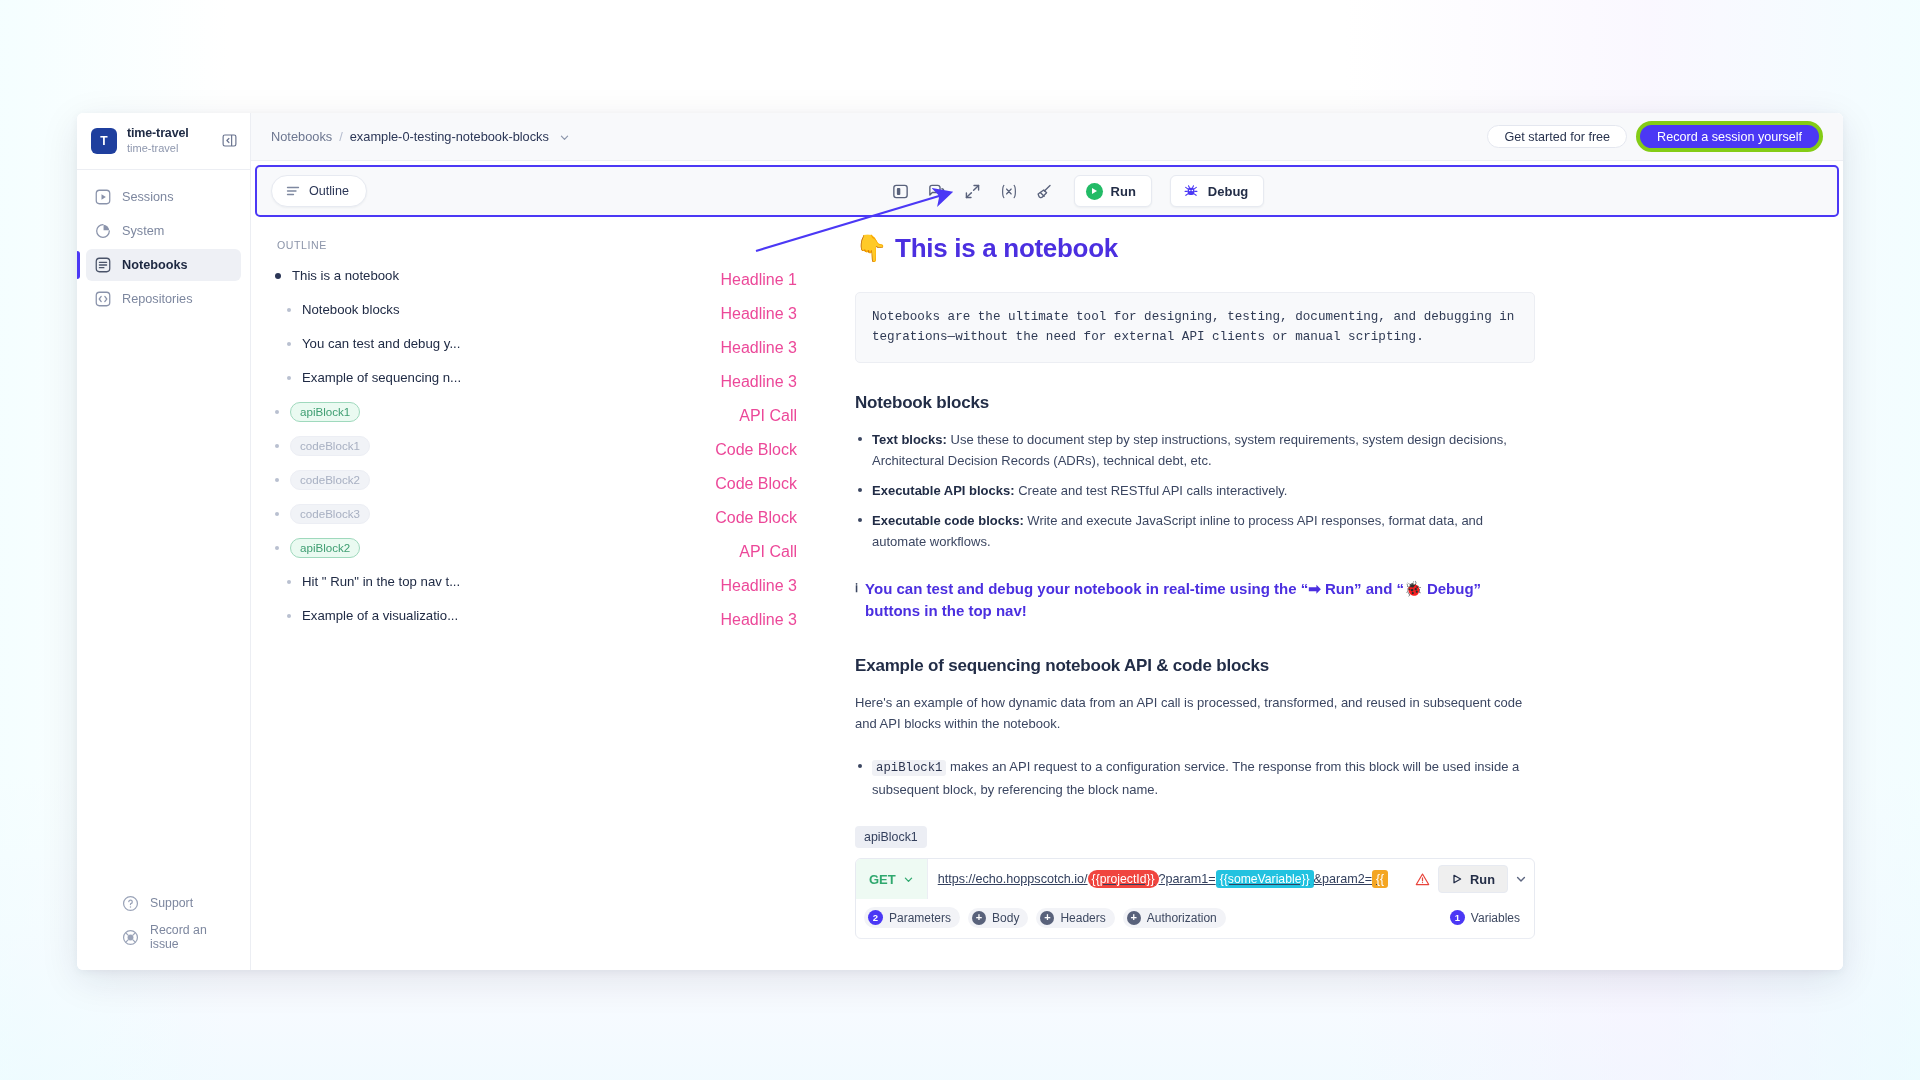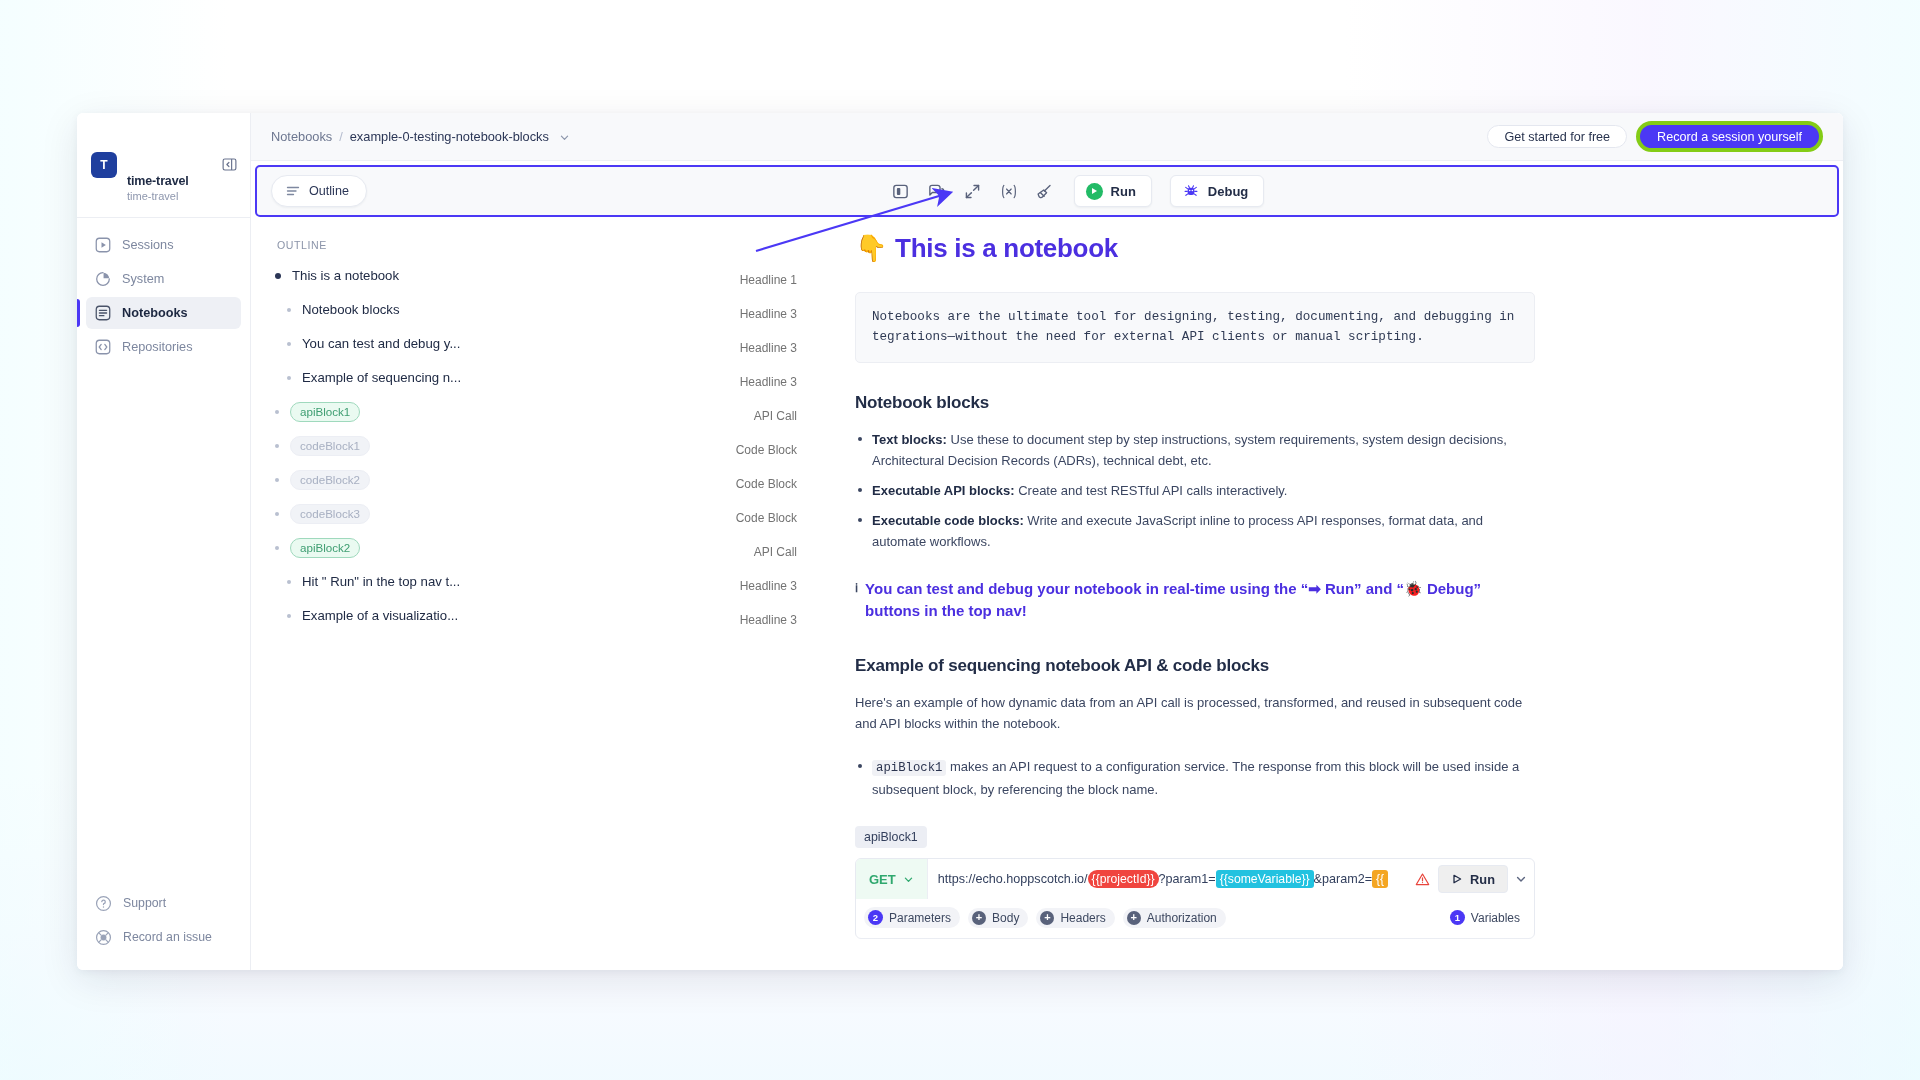--- a/index.html
+++ b/index.html
@@ -48,21 +48,21 @@
     border-bottom: 1px solid #eceef3;
     position: relative;
   }
   .ws-logo {
     width: 26px; height: 26px; border-radius: 6px;
     background: #1f3f9e; color: #fff;
     font-size: 12px; font-weight: 700;
     display: flex; align-items: center; justify-content: center;
     flex: 0 0 26px;
   }
-  .ws-text { line-height: 1.2; min-width: 0; margin-top: 48px; }
+  .ws-text { line-height: 1.2; min-width: 0; }
   .ws-name { font-size: 12.5px; font-weight: 700; color: #1e2a44; letter-spacing: -0.15px; }
   .ws-sub { font-size: 11px; color: #8e97ae; margin-top: 1px; }
   .ws-collapse {
     margin-left: auto; width: 17px; height: 17px;
     color: #6b7590; flex: 0 0 17px;
   }
   .nav { padding: 11px 9px 0 9px; display: flex; flex-direction: column; gap: 2px; }
   .nav-item {
     display: flex; align-items: center; gap: 10px;
     height: 32px; padding: 0 8px;
@@ -73,21 +73,21 @@
   .nav-item .ico { width: 18px; height: 18px; flex: 0 0 18px; color: #8a93ab; }
   .nav-item.active {
     background: #eef0f5; color: #1c2740; font-weight: 700;
   }
   .nav-item.active .ico { color: #4a5369; }
   .nav-item.active::before {
     content:""; position: absolute; left: -9px; top: 2px;
     width: 3px; height: 28px; border-radius: 0 3px 3px 0;
     background: #4b38f5;
   }
-  .sidebar-foot { margin-top: auto; padding: 0 9px 18px 9px; display: flex; flex-direction: column; gap: 4px; }
+  .sidebar-foot { margin-top: auto; padding: 0 9px 18px 9px; display: flex; flex-direction: column; gap: 4px; margin-left: 27px; }
   .foot-item {
     display: flex; align-items: center; gap: 10px;
     height: 30px; padding: 0 8px; border-radius: 6px;
     font-size: 12.3px; color: #7d879f; cursor: pointer;
   }
   .foot-item .ico { width: 19px; height: 19px; flex: 0 0 19px; color: #9aa3b8; }
 
   
   .main { flex: 1; display: flex; flex-direction: column; min-width: 0; background:#fff; }
   .topbar {
@@ -193,21 +193,21 @@
     max-width: 300px;
   }
   .ol-chip {
     margin-left: 11px; font-size: 11.6px;
     padding: 2.5px 9px; border-radius: 11px;
     font-family: "Liberation Sans", sans-serif;
   }
   .ol-chip.api { color: #3f9e72; background: #eafaf1; border: 1px solid #9fd9bd; }
   .ol-chip.code { color: #a8b0c2; background: #f1f3f7; border: 1px solid #eceef4; }
   .ol-kind {
-    margin-left: auto; font-size: 12px; color: #737373; white-space: nowrap; margin-top: 8px;
+    margin-left: auto; font-size: 16px; color: #ec4899; white-space: nowrap; margin-top: 8px;
   }
 
   
   .doc-pane {
     flex: 1; min-width: 0;
     padding: 16px 60px 0 30px;
     overflow: hidden;
   }
   .doc-inner { max-width: 680px; }
   .h1 {
@@ -260,21 +260,21 @@
   .api-row { display: flex; align-items: center; height: 40px; }
   .method {
     display: flex; align-items: center; gap: 7px;
     height: 100%; padding: 0 13px;
     background: #eefaf3; color: #2fa86e; font-weight: 700; font-size: 13px;
     border-right: 1px solid #eceef4; cursor: pointer;
   }
   .url {
     flex: 1; display: flex; align-items: center;
     padding: 0 10px; font-size: 12.6px; color: #33405e;
-    white-space: nowrap; overflow: hidden; gap: 0;
+    white-space: nowrap; overflow: hidden; gap: 0; text-decoration: underline;
   }
   .tok { padding: 2px 4px; border-radius: 3px; font-size: 12.2px; }
   .tok.red { background: #f0453f; color: #fff; border-radius: 9px; }
   .tok.cyan { background: #22c2e0; color: #fff; }
   .tok.orange { background: #f4a623; color: #fff; }
   .warn-ico { color: #e8453c; width: 15px; height: 15px; flex: 0 0 15px; margin: 0 8px 0 4px; }
   .api-run {
     display: flex; align-items: center; gap: 7px;
     height: 28px; padding: 0 12px; margin-right: 0;
     border: 1px solid #e7eaf1; border-radius: 4px;

